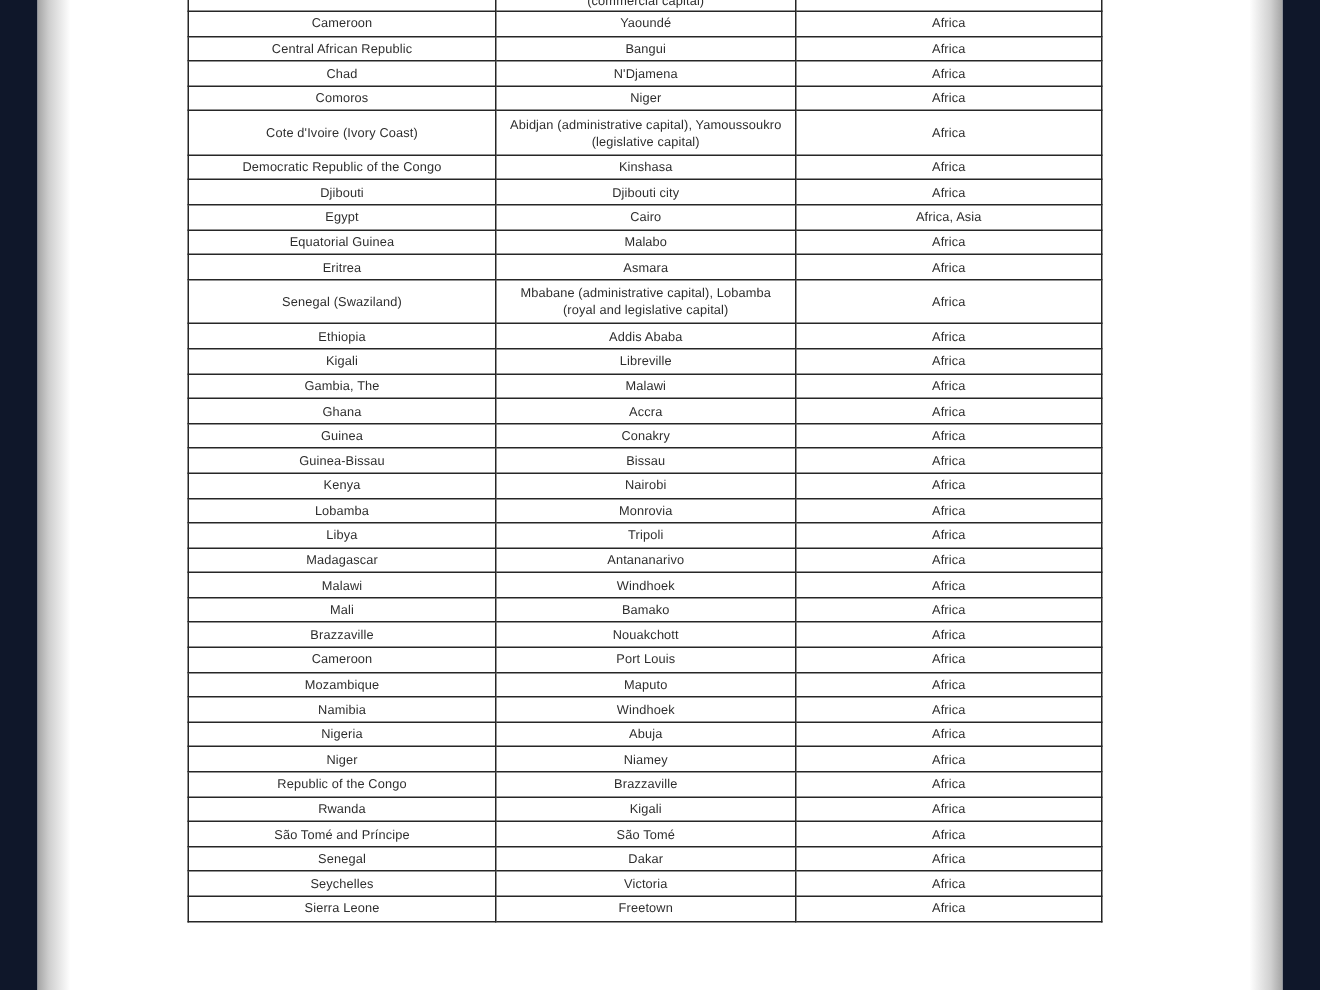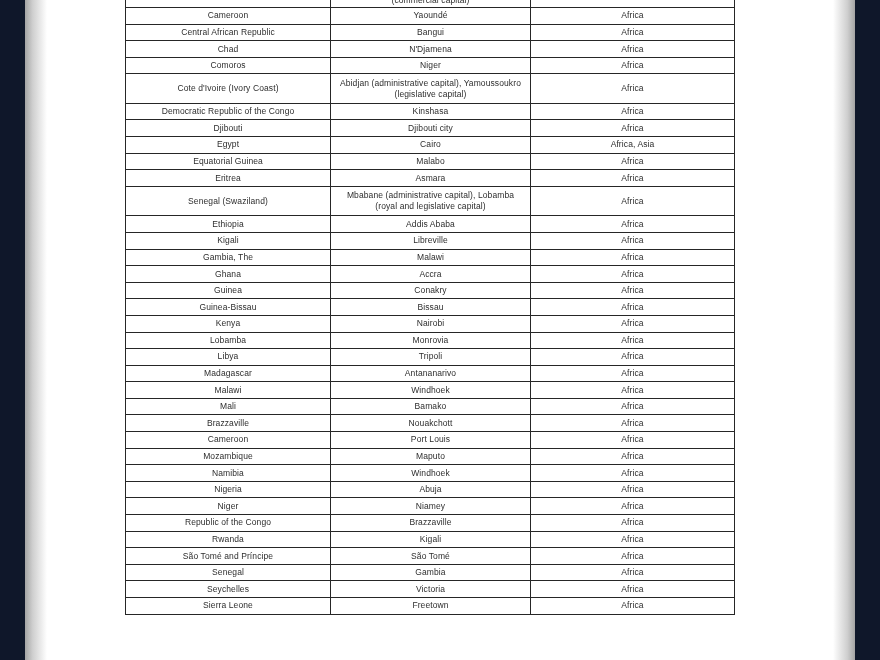--- a/index.html
+++ b/index.html
@@ -244,21 +244,21 @@
     <td>Kigali</td>
     <td>Africa</td>
   </tr>
             <tr class="single">
     <td>São Tomé and Príncipe</td>
     <td>São Tomé</td>
     <td>Africa</td>
   </tr>
             <tr class="single">
     <td>Senegal</td>
-    <td>Gambia</td>
+    <td>Dakar</td>
     <td>Africa</td>
   </tr>
             <tr class="single">
     <td>Seychelles</td>
     <td>Victoria</td>
     <td>Africa</td>
   </tr>
             <tr class="single">
     <td>Sierra Leone</td>
     <td>Freetown</td>

